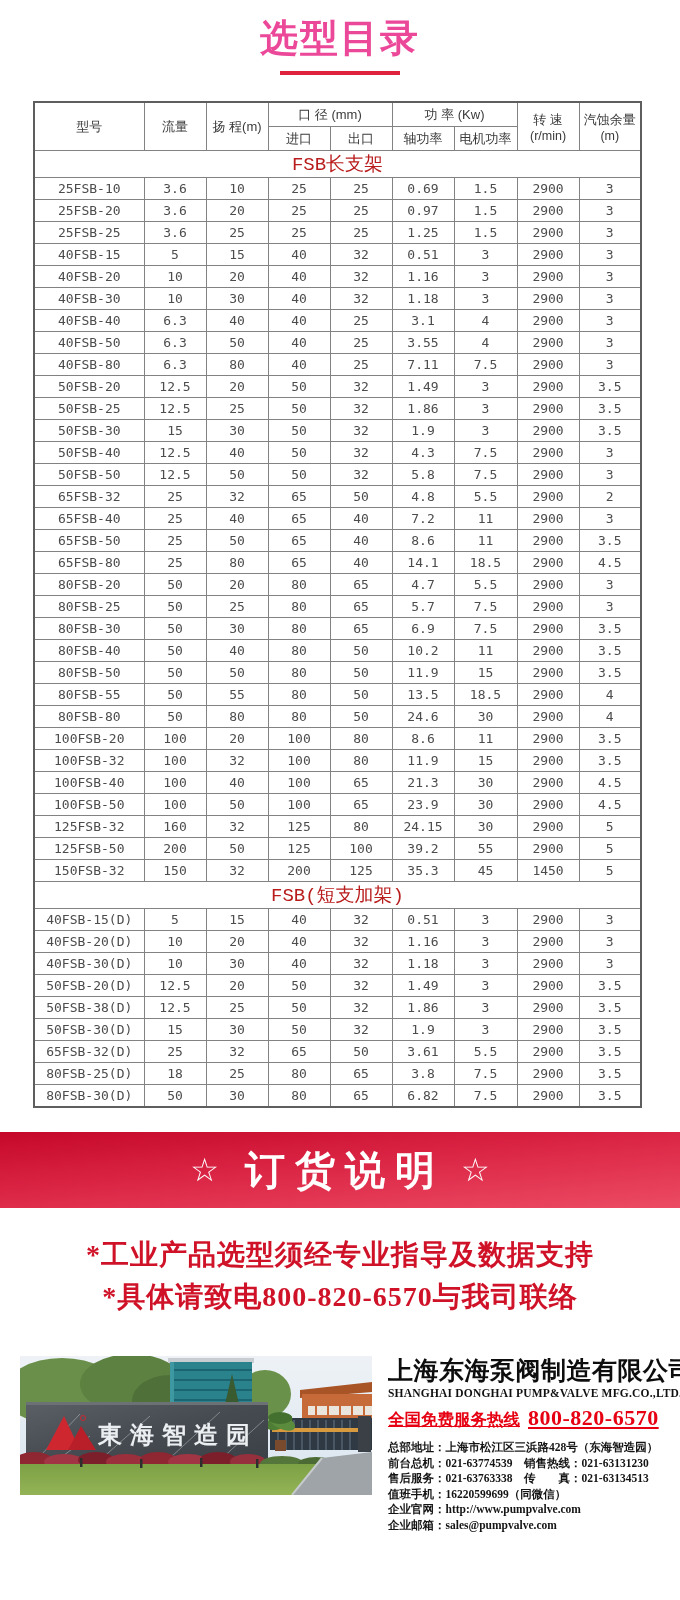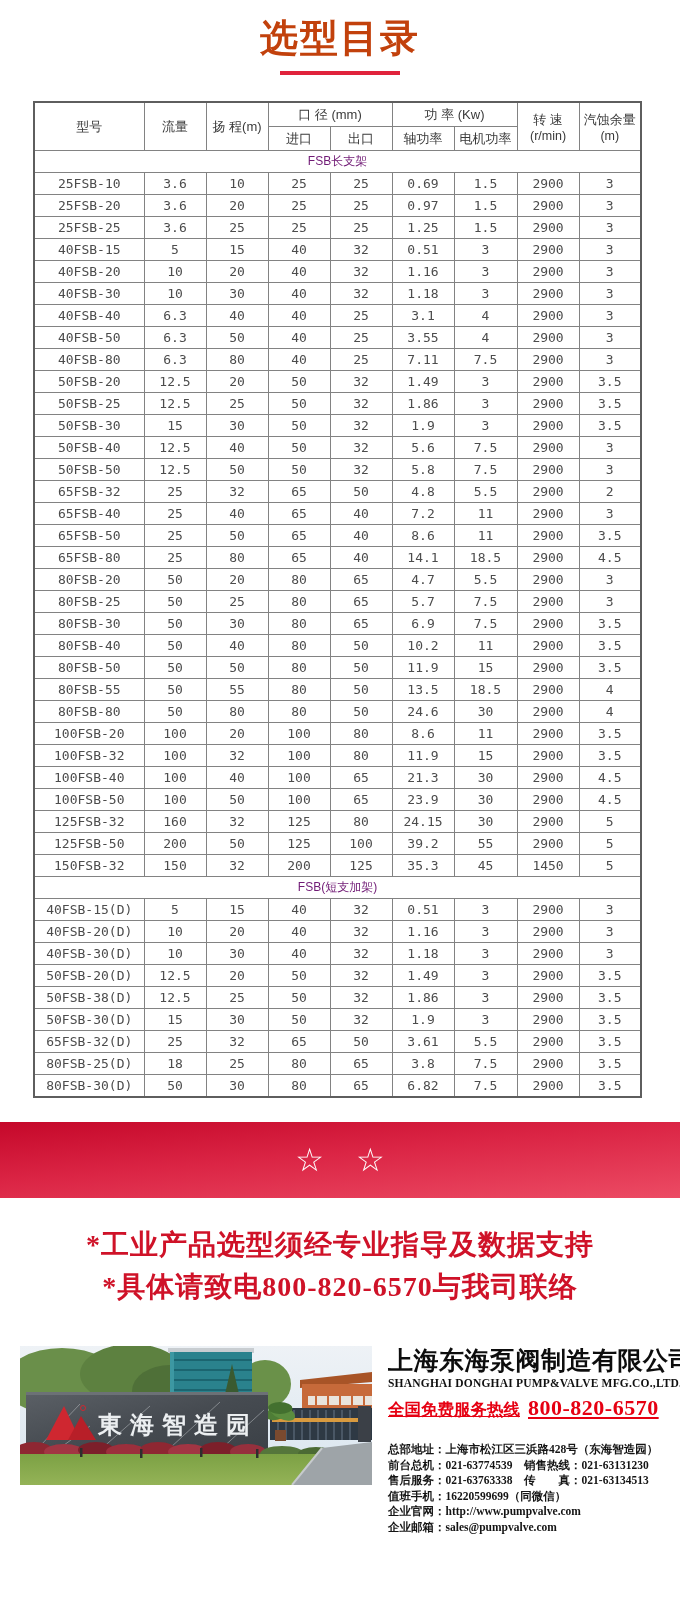--- a/index.html
+++ b/index.html
@@ -3,39 +3,39 @@
 <meta charset="utf-8">
 <style>
   html,body{margin:0;padding:0;}
   body{
     width:680px;height:1600px;margin:0 auto;background:#ffffff;
     font-family:"Liberation Sans", sans-serif;position:relative;overflow:hidden;
   }
   
   .page-title{
     margin:14px 0 0 0;text-align:center;font-size:38px;font-weight:bold;
-    color:#c2410c;letter-spacing:2px;line-height:48px;
+    color:#ec4899;letter-spacing:2px;line-height:48px;
   }
   .title-underline{width:120px;height:4px;background:#e0233c;margin:9px auto 0 auto;}
   
   table.spec{
     border-collapse:collapse;table-layout:fixed;width:607px;margin:26px 0 0 33px;
     font-family:"DejaVu Sans Mono", monospace;border:2px solid #5e5e5e;padding-left:44px;
   }
   table.spec th, table.spec td{
     border:1px solid #828282;text-align:center;vertical-align:middle;
     font-size:13px;color:#4c4c4c;height:21px;padding:0;overflow:hidden;white-space:nowrap;
   }
   table.spec thead th{
     font-weight:normal;color:#3a3a3a;font-size:13px;height:23px;
     font-family:"Liberation Sans", sans-serif;
   }
   table.spec thead th .sub{font-size:12.5px;text-align:center;}
   table.spec td.section{
-    color:#701a75;font-size:12px;font-family:Liberation Sans, sans-serif;
+    color:#b91c1c;font-size:19px;font-family:Liberation Mono, monospace;
   }
   
   .table-note{
     margin:16px 0 0 44px;font-size:13px;font-weight:bold;color:#1f1f1f;line-height:20px;
   }
   
   .order-banner{
     margin-top:24px;height:76px;width:100%;
     background:linear-gradient(175deg,#c5082a 0%,#db2545 45%,#ec4b64 100%);
     display:flex;align-items:center;justify-content:center;
@@ -60,21 +60,21 @@
     font-size:25px;font-weight:900;color:#0d0d0d;line-height:28px;letter-spacing:0.5px;
     white-space:nowrap;
   }
   .company-en{
     font-family:"Liberation Serif", serif;font-weight:bold;font-size:11.5px;color:#111111;
     margin-top:3px;white-space:nowrap;letter-spacing:0.2px;
   }
   .hotline{margin-top:6px;color:#e60012;white-space:nowrap;display:flex;align-items:baseline;gap:8px;text-decoration:underline;}
   .hotline .hl-label{font-size:16.5px;font-weight:900;}
   .hotline .hl-number{font-family:"Liberation Serif", serif;font-size:22px;font-weight:900;letter-spacing:0.5px;}
-  .info-lines{margin-top:21px;}
+  .info-lines{margin-top:9px;}
   .info-line{
     font-family:"Liberation Serif", serif;font-weight:bold;font-size:11.5px;color:#141414;
     line-height:15.6px;white-space:nowrap;
   }
 </style>
 </head>
 <body>
 
 <div>
 
@@ -251,21 +251,21 @@
           <td>3</td>
           <td>2900</td>
           <td>3.5</td>
         </tr>
         <tr>
           <td>50FSB-40</td>
           <td>12.5</td>
           <td>40</td>
           <td>50</td>
           <td>32</td>
-          <td>5.6</td>
+          <td>4.3</td>
           <td>7.5</td>
           <td>2900</td>
           <td>3</td>
         </tr>
         <tr>
           <td>50FSB-50</td>
           <td>12.5</td>
           <td>50</td>
           <td>50</td>
           <td>32</td>
@@ -573,20 +573,21 @@
           <td>7.5</td>
           <td>2900</td>
           <td>3.5</td>
         </tr>
       </tbody>
   </table>
 
 
   <div class="order-banner">
     <span class="star">☆</span>
+    <span class="banner-title">订货说明</span>
     <span class="star">☆</span>
   </div>
 
   <div class="notices">
     <div class="notice-line">*工业产品选型须经专业指导及数据支持</div>
     <div class="notice-line">*具体请致电800-820-6570与我司联络</div>
   </div>
 
   <div class="footer">
 

